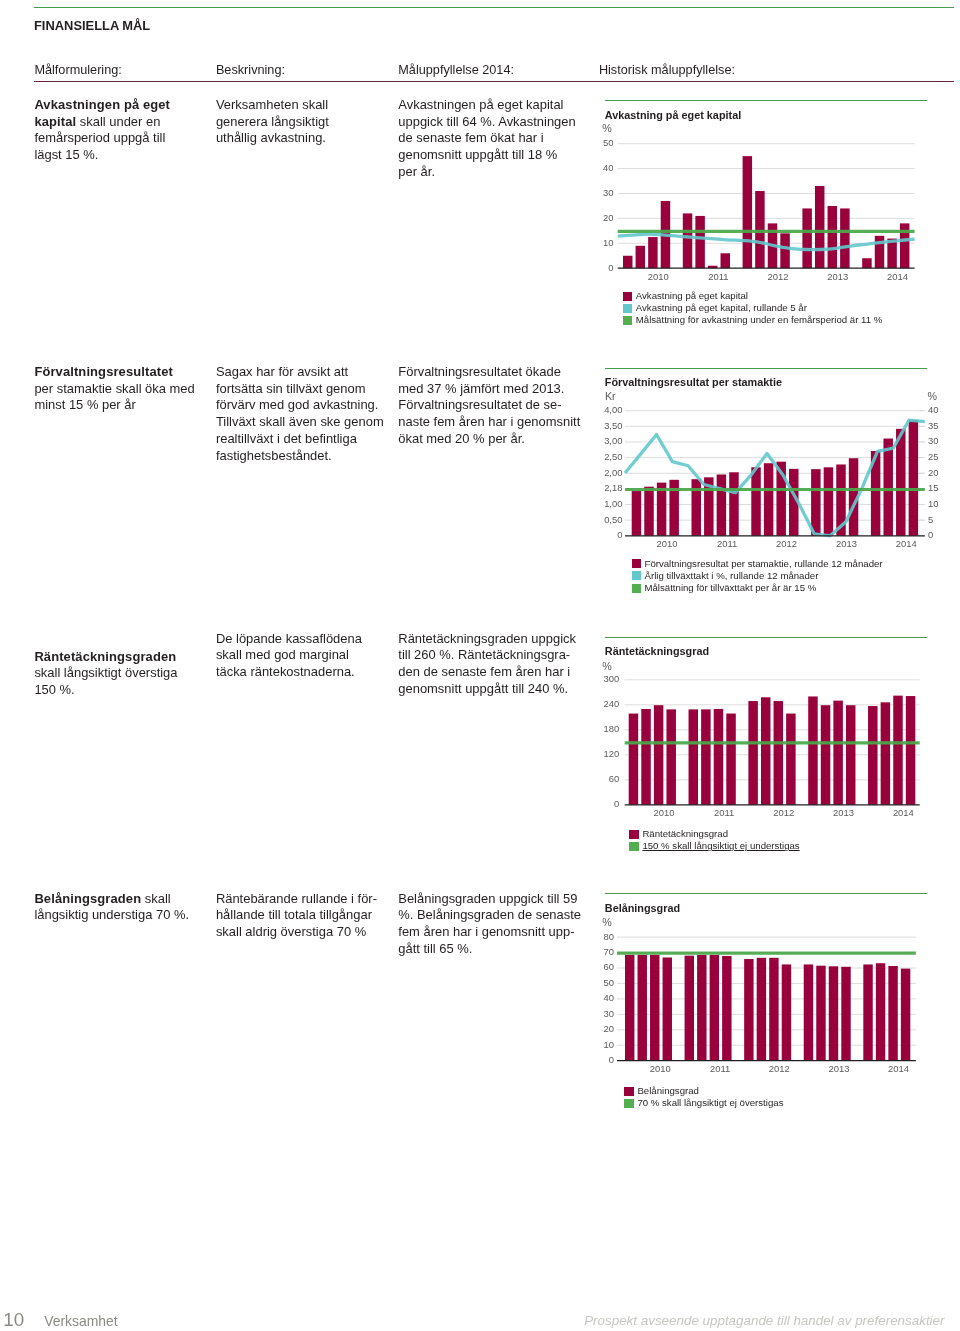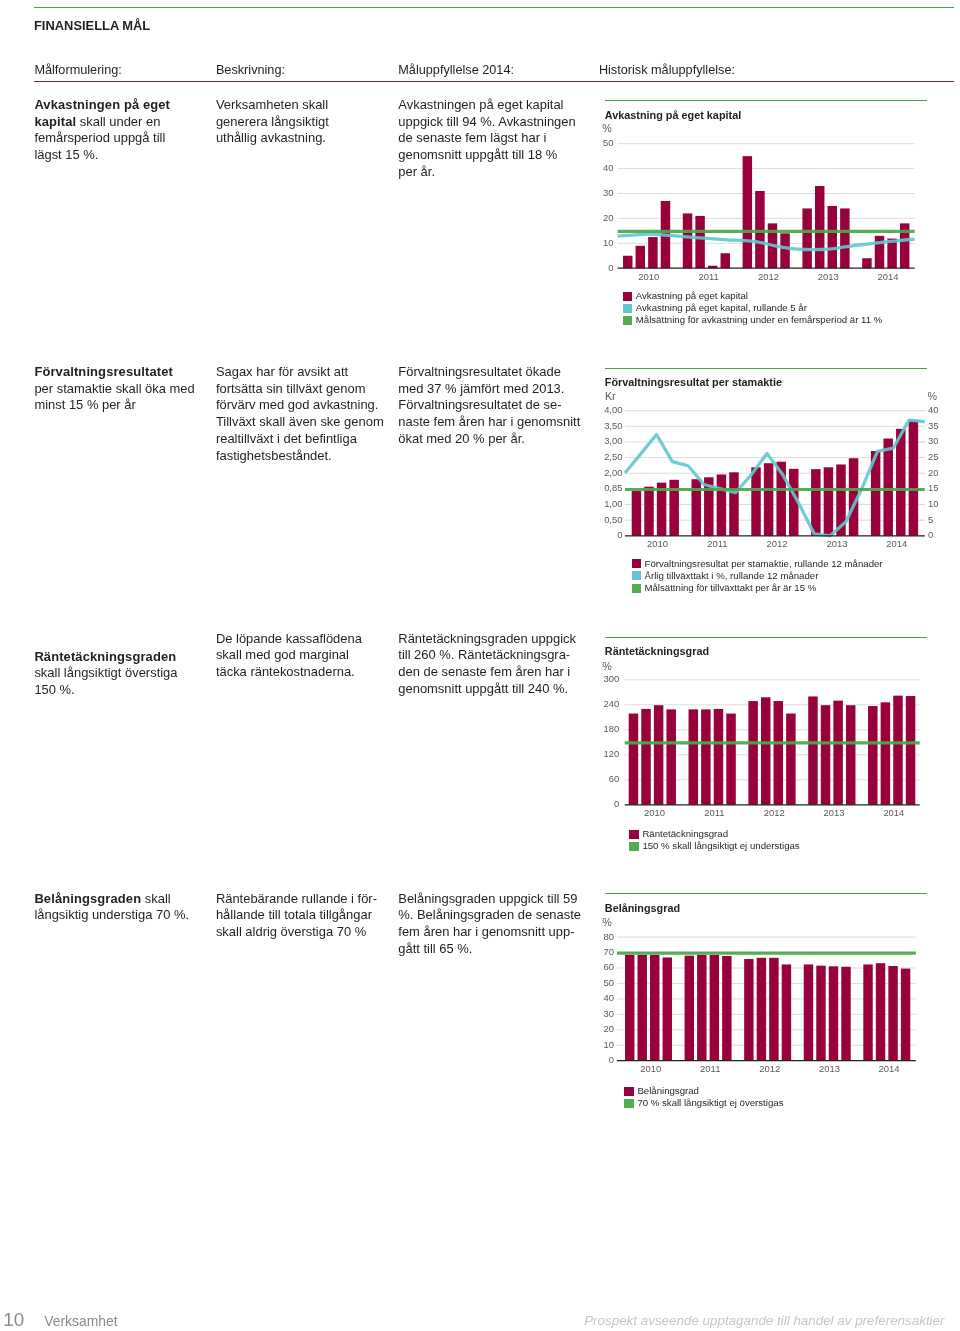--- a/index.html
+++ b/index.html
@@ -21,21 +21,21 @@
   .tline { font-size:12.95px; line-height:16.75px; color:#231f20; white-space:nowrap; }
   .tline .b { font-weight:bold; letter-spacing:0.12px; }
 
   .chartbox { position:absolute; left:0; top:0; width:960px; height:1331px; }
   .chart-rule { position:absolute; height:1.2px; background:#4a9e52; }
   .chart-title { position:absolute; font-size:10.85px; font-weight:bold; color:#231f20; white-space:nowrap; }
   .chart-unit { position:absolute; font-size:10.7px; color:#5a5a5a; white-space:nowrap; }
   svg { display:block; pointer-events:none; }
   .ytick { position:absolute; font-size:9.45px; color:#5a5a5a; white-space:nowrap; text-align:right; line-height:13px;}
   .ytickR { text-align:left; }
-  .xtick { position:absolute; font-size:9.45px; color:#5a5a5a; white-space:nowrap; text-align:center; line-height:13px;}
+  .xtick { position:absolute; font-size:9.45px; color:#5a5a5a; white-space:nowrap; text-align:right; line-height:13px;}
   .legend-sw { position:absolute; width:9.6px; height:9px; }
   .legend-lbl { position:absolute; font-size:9.65px; color:#231f20; white-space:nowrap; line-height:12px;}
 
   .footer-num { position:absolute; left:3.3px; top:1311px; font-size:18.8px; color:#8b8b86; line-height:18px; }
   .footer-sec { position:absolute; left:44.2px; top:1314.2px; font-size:13.9px; color:#8b8b86; line-height:14px; }
   .footer-right { position:absolute; left:584.2px; top:1314.2px; font-size:13.4px; font-style:italic; color:#c6c6c2; line-height:14px; white-space:nowrap;}
 </style>
 </head>
 <body>
 
@@ -57,22 +57,22 @@
         <div class="tline"><span>femårsperiod uppgå till</span></div>
         <div class="tline"><span>lägst 15 %.</span></div>
       </div>
       <div class="cell" style="left: 215.9px; top: 96.8px;">
         <div class="tline">Verksamheten skall</div>
         <div class="tline">generera långsiktigt</div>
         <div class="tline">uthållig avkastning.</div>
       </div>
       <div class="cell" style="left: 398.3px; top: 96.8px;">
         <div class="tline">Avkastningen på eget kapital</div>
-        <div class="tline">uppgick till 94 %. Avkastningen</div>
-        <div class="tline">de senaste fem lägst har i</div>
+        <div class="tline">uppgick till 64 %. Avkastningen</div>
+        <div class="tline">de senaste fem ökat har i</div>
         <div class="tline">genomsnitt uppgått till 18 %</div>
         <div class="tline">per år.</div>
       </div>
       <div class="cell" style="left: 34.4px; top: 363.8px;">
         <div class="tline"><span class="b">Förvaltningsresultatet</span></div>
         <div class="tline"><span>per stamaktie skall öka med</span></div>
         <div class="tline"><span>minst 15 % per år</span></div>
       </div>
       <div class="cell" style="left: 215.9px; top: 363.8px;">
         <div class="tline">Sagax har för avsikt att</div>
@@ -227,21 +227,21 @@
             <rect x="896.05" y="428.82239999999996" width="9.474999999999998" height="106.9776" fill="#98013c"></rect>
             <rect x="908.625" y="420.06399999999996" width="9.474999999999998" height="115.73599999999999" fill="#98013c"></rect>
           </g>
           <path d="M625,472.92719999999997 L640.7789473684211,453.84639999999996 L656.5578947368421,434.45279999999997 L672.3368421052631,461.66639999999995 L688.1157894736842,465.73279999999994 L703.8947368421052,484.50079999999997 L719.6736842105263,488.56719999999996 L735.4526315789474,492.63359999999994 L751.2315789473685,474.804 L767.0105263157894,453.5336 L782.7894736842105,474.804 L798.5684210526315,502.95599999999996 L814.3473684210526,533.9232 L830.1263157894737,535.8 L845.9052631578948,521.7239999999999 L861.6842105263157,488.87999999999994 L877.4631578947368,451.34399999999994 L893.2421052631578,448.21599999999995 L909.0210526315789,420.06399999999996 L924.8,421.62799999999993" fill="none" stroke="#62c8cc" stroke-width="3.3" stroke-linejoin="round" stroke-linecap="butt" opacity="0.9"></path>
           <line x1="625" y1="489.47999999999996" x2="924.8" y2="489.47999999999996" stroke="#4aa84a" stroke-width="3.2" opacity="0.93"></line>
           <line x1="625" y1="535.8" x2="924.8" y2="535.8" stroke="#231f20" stroke-width="1.2"></line>
         </svg>
         <div class="ytick" style="right: 337.5px; top: 528.2px;">0</div>
         <div class="ytick" style="right: 337.5px; top: 512.56px;">0,50</div>
         <div class="ytick" style="right: 337.5px; top: 496.92px;">1,00</div>
-        <div class="ytick" style="right: 337.5px; top: 481.28px;">0,85</div>
+        <div class="ytick" style="right: 337.5px; top: 481.28px;">2,18</div>
         <div class="ytick" style="right: 337.5px; top: 465.64px;">2,00</div>
         <div class="ytick" style="right: 337.5px; top: 450px;">2,50</div>
         <div class="ytick" style="right: 337.5px; top: 434.36px;">3,00</div>
         <div class="ytick" style="right: 337.5px; top: 418.72px;">3,50</div>
         <div class="ytick" style="right: 337.5px; top: 403.08px;">4,00</div>
         <div class="ytick ytickR" style="left: 928.1px; top: 528.2px;">0</div>
         <div class="ytick ytickR" style="left: 928.1px; top: 512.56px;">5</div>
         <div class="ytick ytickR" style="left: 928.1px; top: 496.92px;">10</div>
         <div class="ytick ytickR" style="left: 928.1px; top: 481.28px;">15</div>
         <div class="ytick ytickR" style="left: 928.1px; top: 465.64px;">20</div>
@@ -305,21 +305,21 @@
         <div class="ytick" style="right: 340.7px; top: 697.2px;">240</div>
         <div class="ytick" style="right: 340.7px; top: 672.2px;">300</div>
         <div class="xtick" style="left: 634.52px; top: 806.1px; width: 40px;">2010</div>
         <div class="xtick" style="left: 694.36px; top: 806.1px; width: 40px;">2011</div>
         <div class="xtick" style="left: 754.2px; top: 806.1px; width: 40px;">2012</div>
         <div class="xtick" style="left: 814.04px; top: 806.1px; width: 40px;">2013</div>
         <div class="xtick" style="left: 873.88px; top: 806.1px; width: 40px;">2014</div>
         <div class="legend-sw" style="left: 629.4px; top: 830px; background: rgb(152, 1, 60);"></div>
         <div class="legend-lbl" style="left: 642.4px; top: 828.2px;">Räntetäckningsgrad</div>
         <div class="legend-sw" style="left: 629.4px; top: 842.15px; background: rgb(82, 174, 78);"></div>
-        <div class="legend-lbl" style="left: 642.4px; top: 840.35px;">150 % skall långsiktigt ej understigas</div>
+        <div class="legend-lbl" style="left: 642.4px; top: 840.35px; text-decoration: underline;">150 % skall långsiktigt ej understigas</div>
       </div>
       <div class="chartbox">
         <div class="chart-rule" style="left: 604.6px; top: 893.2px; width: 322.6px;"></div>
         <div class="chart-title" style="left: 604.8px; top: 902.3px;">Belåningsgrad</div>
         <div class="chart-unit" style="left: 602.3px; top: 915.5px;">%</div>
         <svg width="960" height="1331" viewBox="0 0 960 1331" style="position: absolute; left: 0px; top: 0px;">
           <g>
             <line x1="617" y1="1045.25" x2="915.8" y2="1045.25" stroke="#d9d9d9" stroke-width="0.9"></line>
             <line x1="617" y1="1029.8" x2="915.8" y2="1029.8" stroke="#d9d9d9" stroke-width="0.9"></line>
             <line x1="617" y1="1014.35" x2="915.8" y2="1014.35" stroke="#d9d9d9" stroke-width="0.9"></line>

